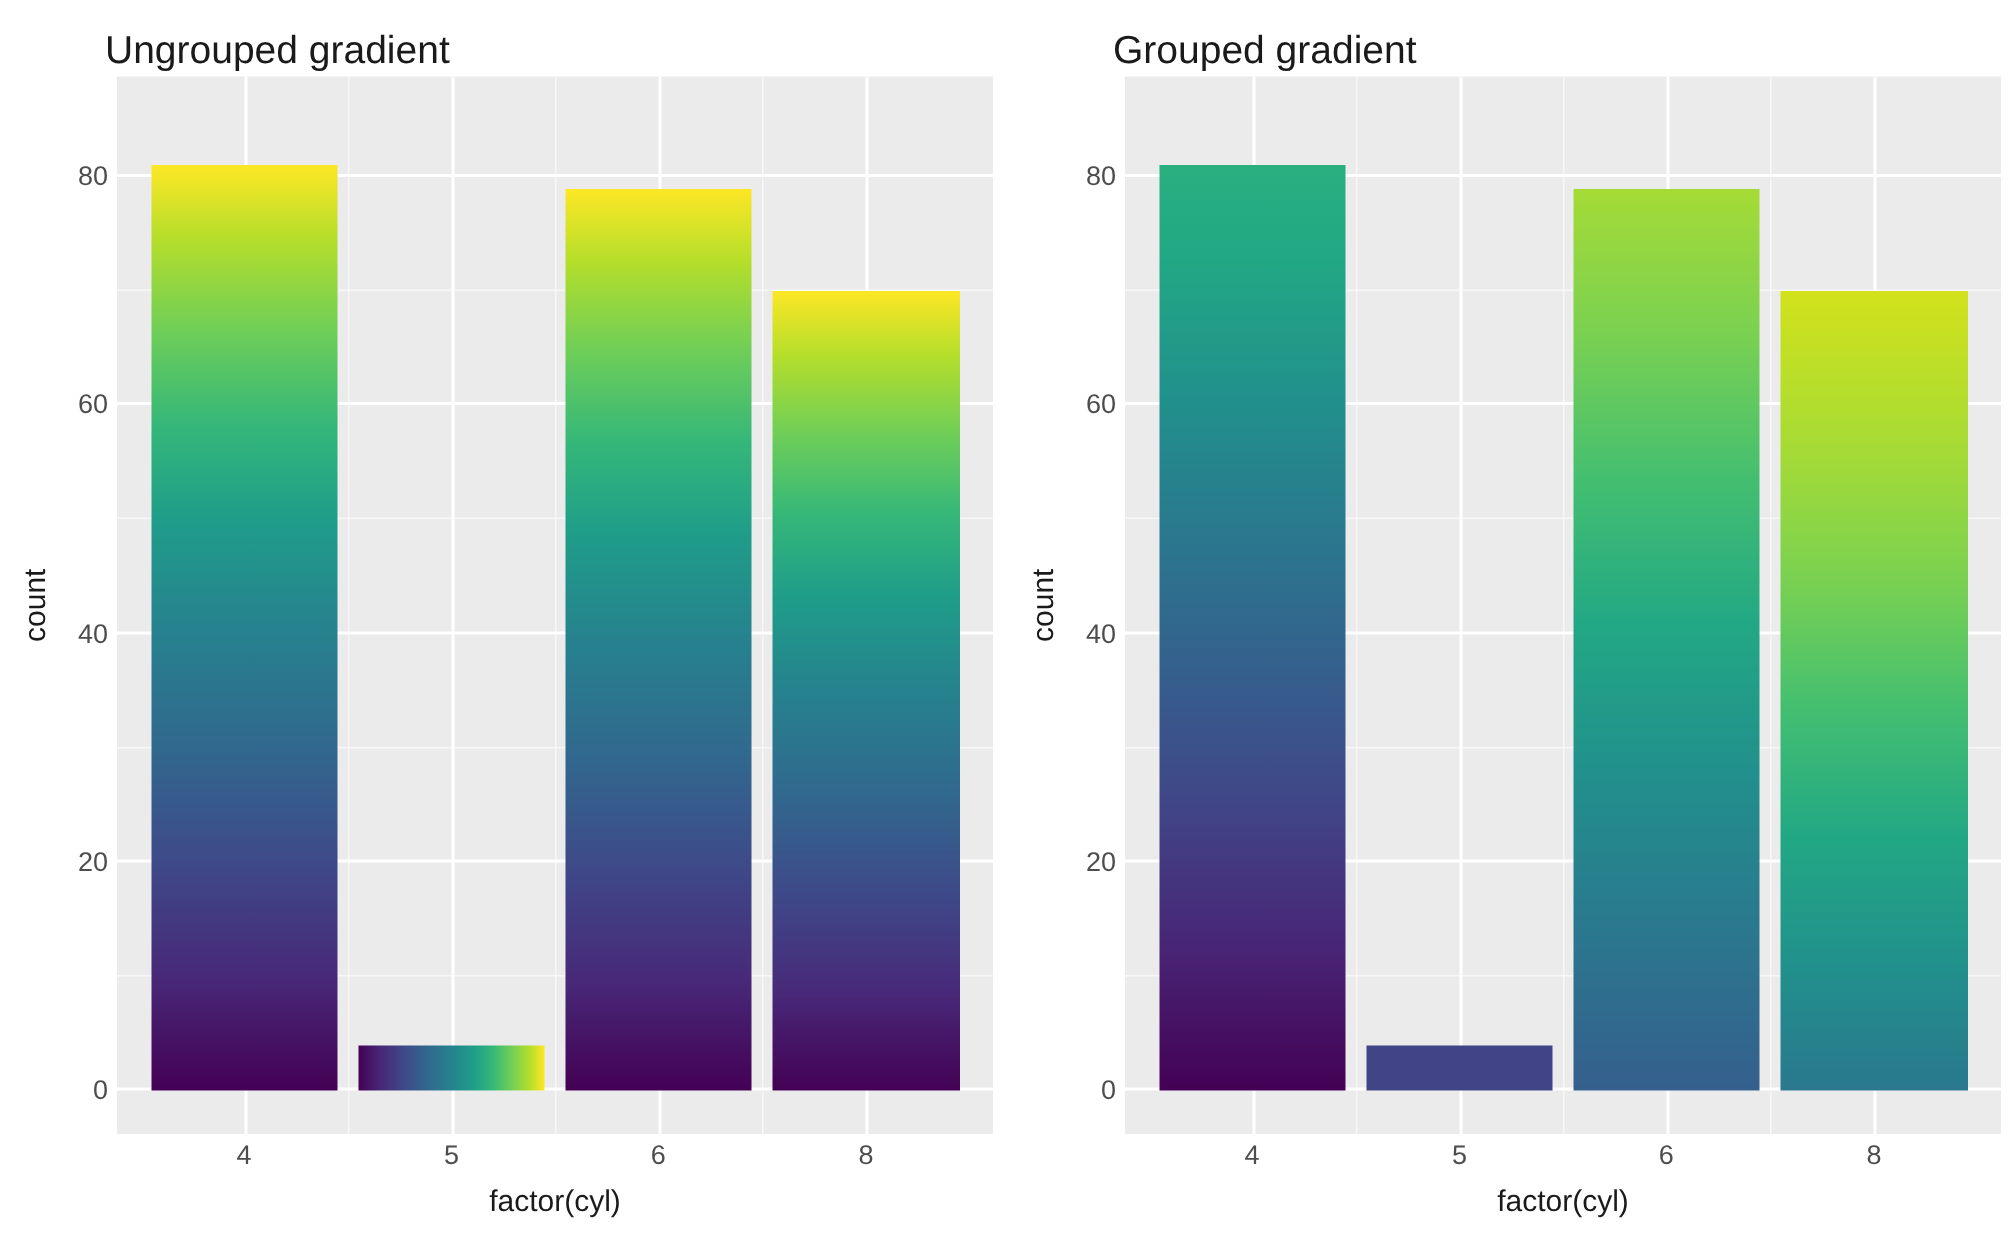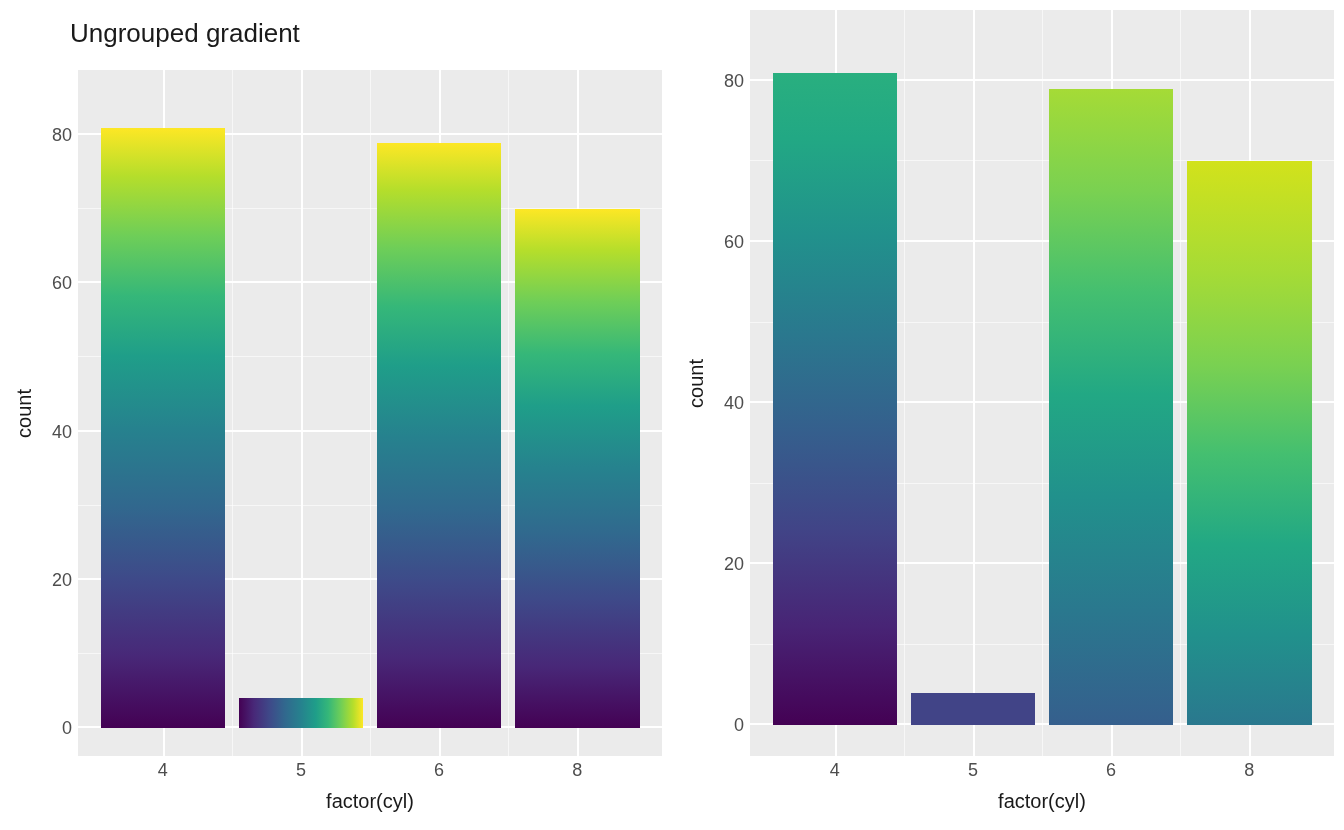--- a/index.html
+++ b/index.html
@@ -18,21 +18,21 @@
     height: 100%;
   }
   .panel {
     flex: 1;
     display: flex;
     flex-direction: column;
   }
   .title {
     font-size: 26px;
     color: #1a1a1a;
-    padding: 8px 0 21px 60px;
+    padding: 8px 0 2px 60px;
     font-weight: 400;
   }
   .plot-row {
     flex: 1;
     display: flex;
     min-height: 0;
   }
   .ylab {
     width: 28px;
     display: flex;
@@ -167,20 +167,21 @@
         <div class="xtick" style="left:85.5%">8</div>
       </div>
     </div>
     <div class="xlab-row">
       <div class="xspace"></div>
       <div class="xlab">factor(cyl)</div>
     </div>
   </div>
 
   <div class="panel">
+    <div class="title">Grouped gradient</div>
     <div class="plot-row">
       <div class="ylab">
         <span>count</span>
       </div>
       <div class="yaxis">
         <div class="ytick" style="bottom:4.1%">0</div>
         <div class="ytick" style="bottom:25.7%">20</div>
         <div class="ytick" style="bottom:47.3%">40</div>
         <div class="ytick" style="bottom:68.9%">60</div>
         <div class="ytick" style="bottom:90.5%">80</div>

